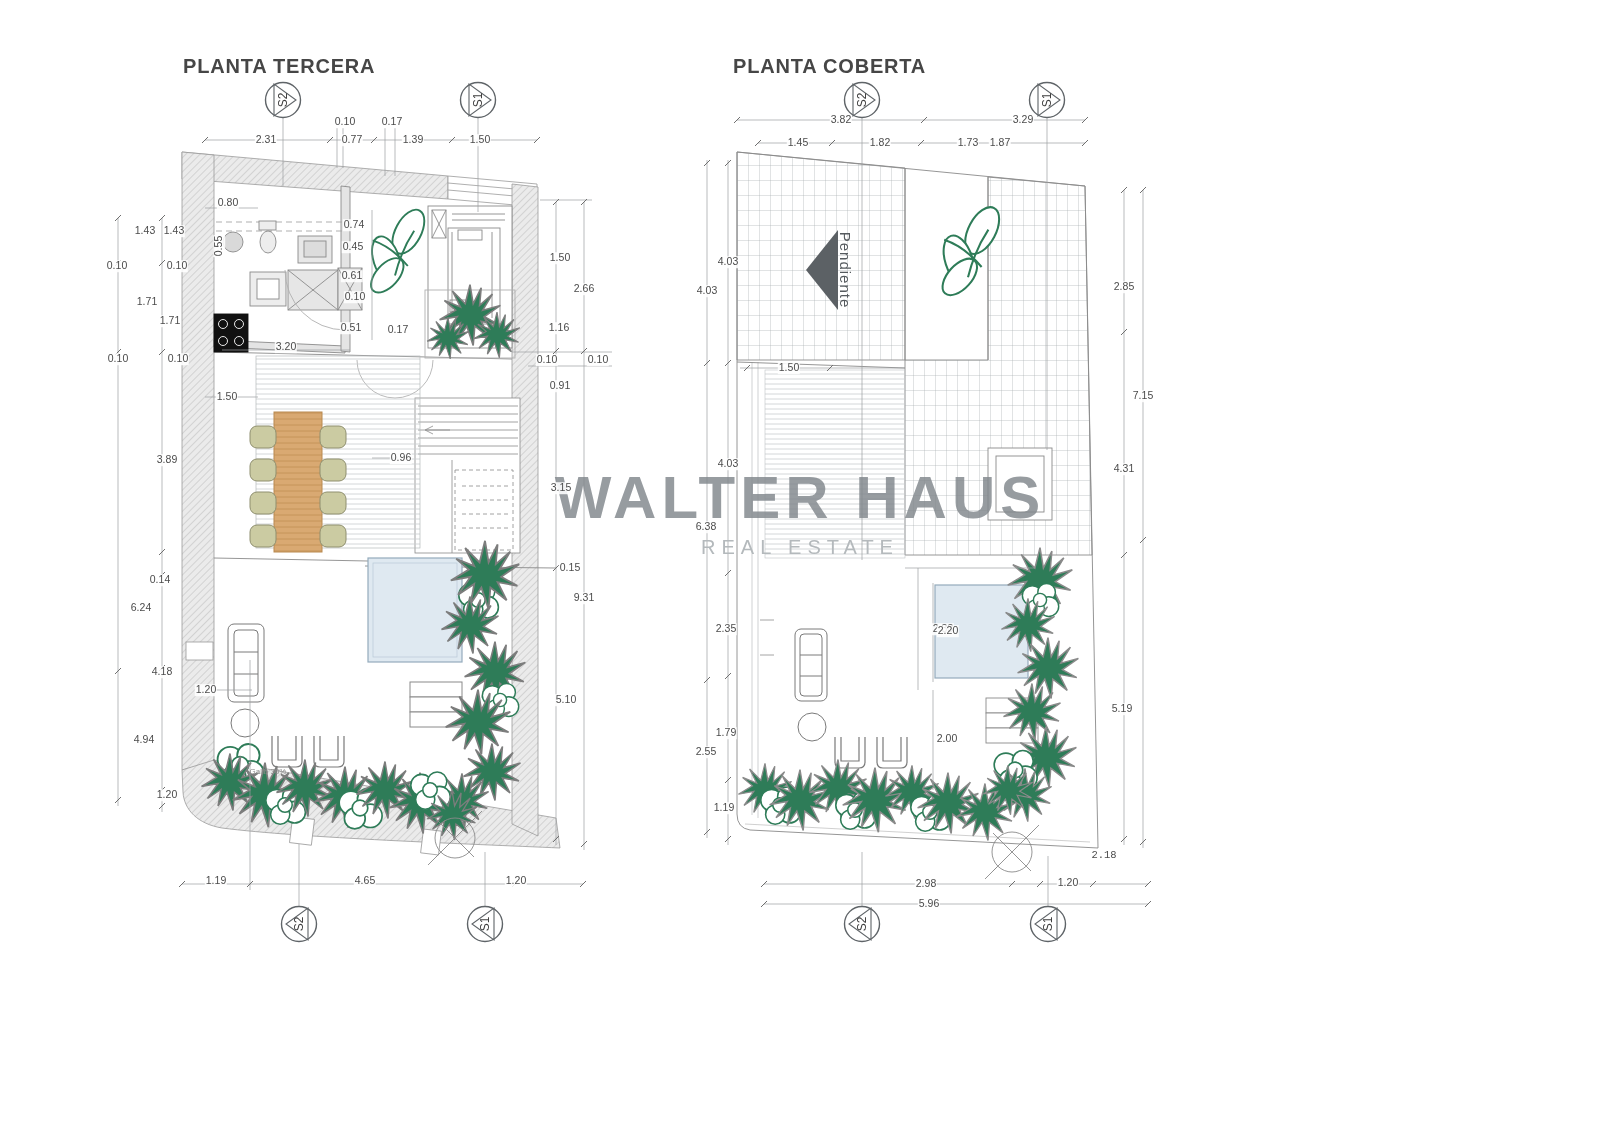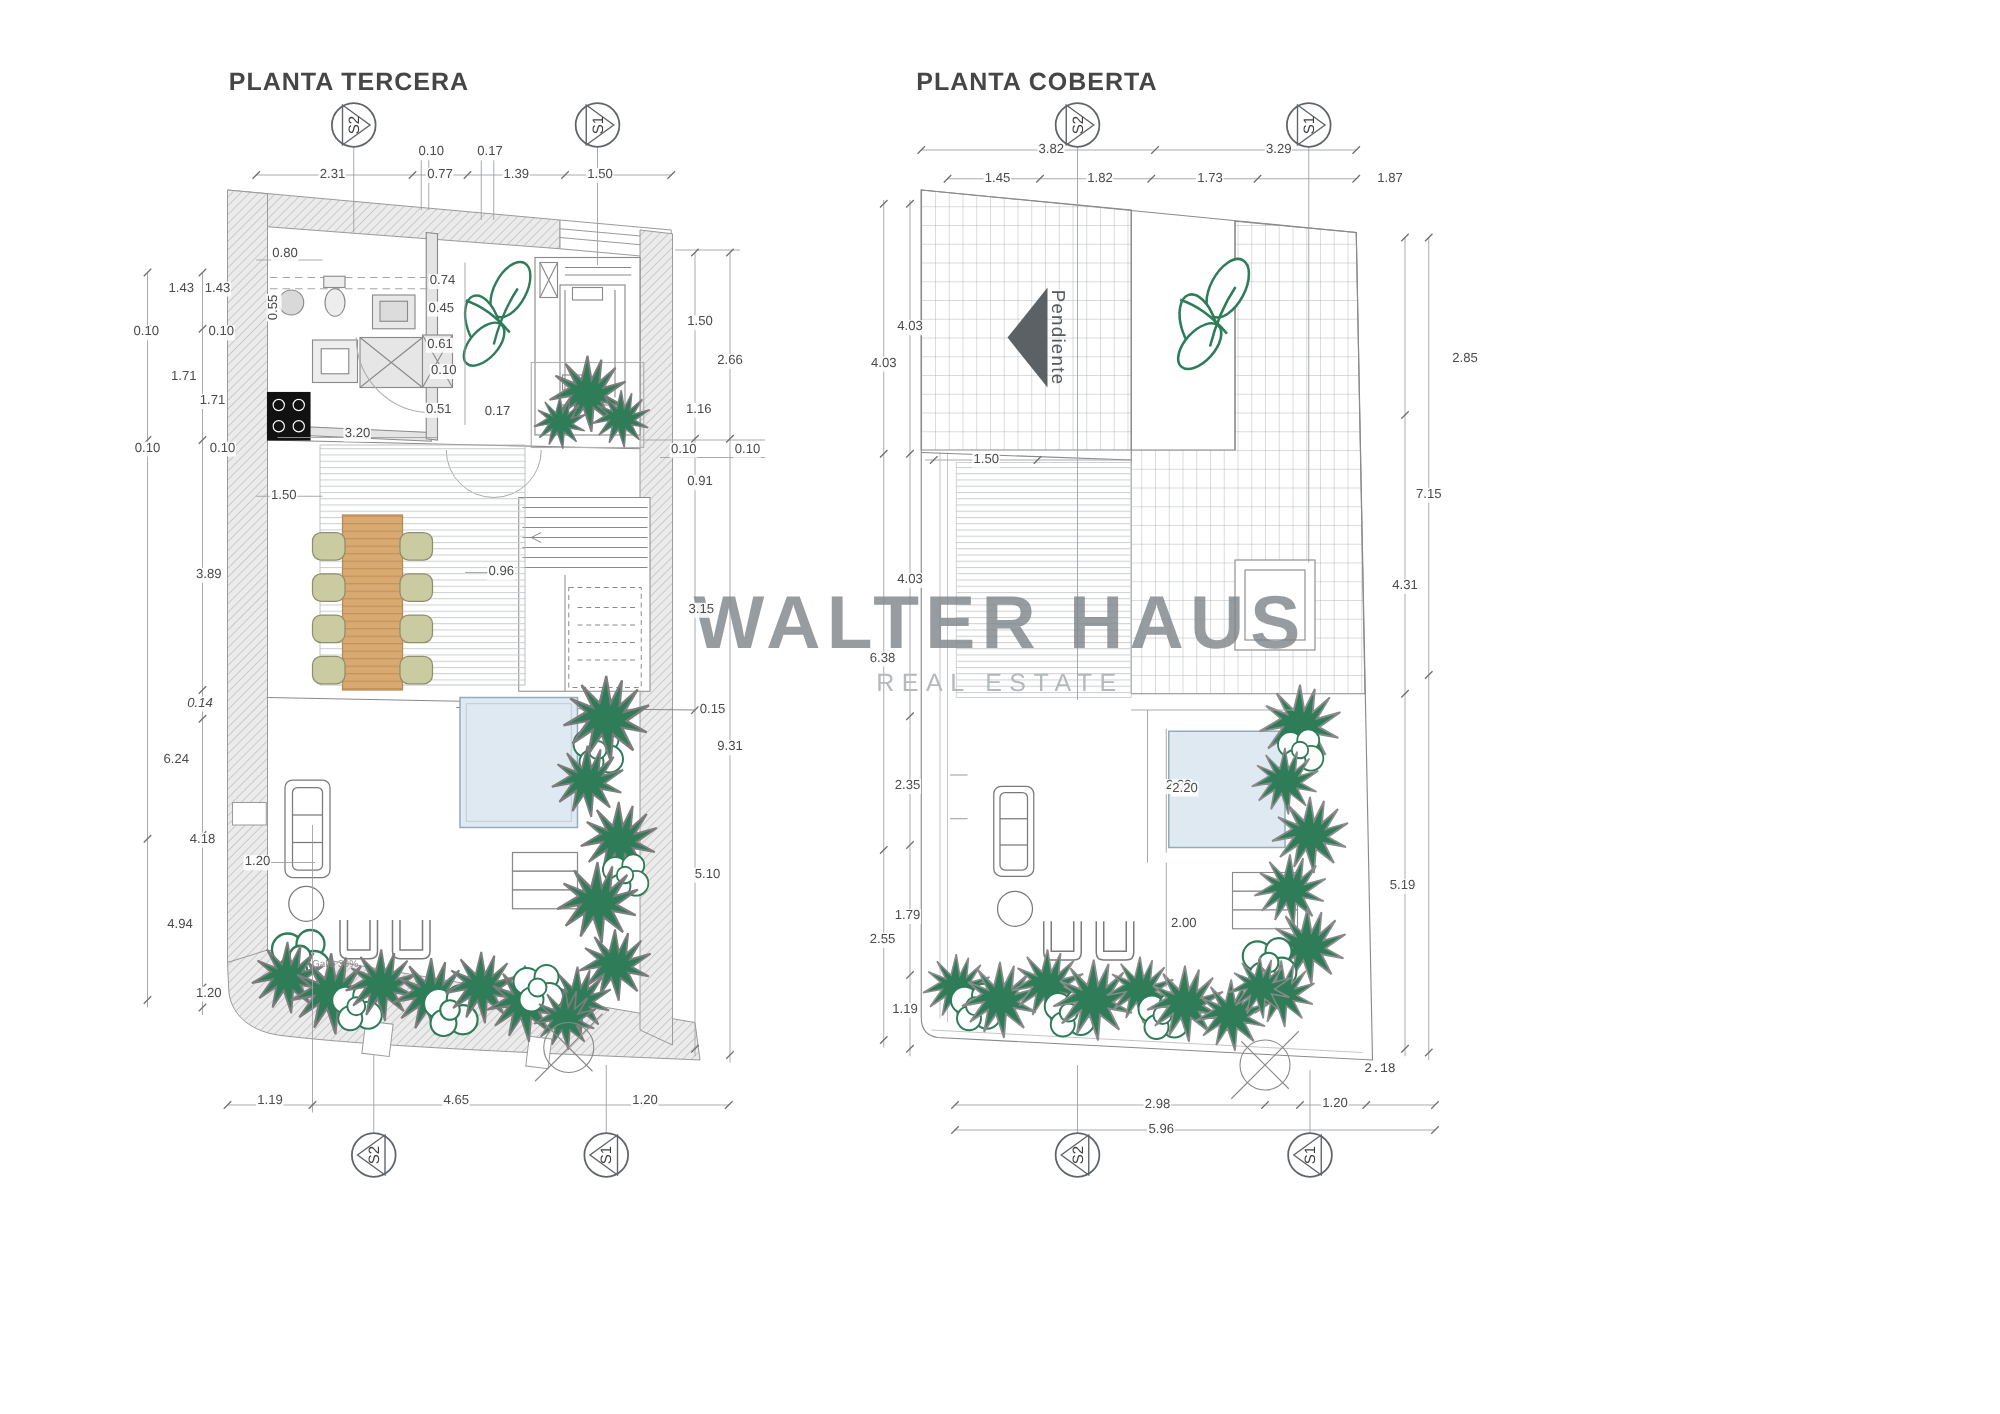--- a/index.html
+++ b/index.html
@@ -355,21 +355,21 @@
       <span class="dim" style="left: 480px; top: 140px; transform: translate(-50%, -50%);">1.50</span>
       <span class="dim" style="left: 145px; top: 231px; transform: translate(-50%, -50%);">1.43</span>
       <span class="dim" style="left: 174px; top: 231px; transform: translate(-50%, -50%);">1.43</span>
       <span class="dim" style="left: 117px; top: 266px; transform: translate(-50%, -50%);">0.10</span>
       <span class="dim" style="left: 177px; top: 266px; transform: translate(-50%, -50%);">0.10</span>
       <span class="dim" style="left: 147px; top: 302px; transform: translate(-50%, -50%);">1.71</span>
       <span class="dim" style="left: 170px; top: 321px; transform: translate(-50%, -50%);">1.71</span>
       <span class="dim" style="left: 118px; top: 359px; transform: translate(-50%, -50%);">0.10</span>
       <span class="dim" style="left: 178px; top: 359px; transform: translate(-50%, -50%);">0.10</span>
       <span class="dim" style="left: 167px; top: 460px; transform: translate(-50%, -50%);">3.89</span>
-      <span class="dim" style="left: 160px; top: 563px; transform: translate(-50%, -50%); font-style: italic;">0.14</span>
+      <span class="dim" style="left: 160px; top: 580px; transform: translate(-50%, -50%);">0.14</span>
       <span class="dim" style="left: 141px; top: 608px; transform: translate(-50%, -50%);">6.24</span>
       <span class="dim" style="left: 162px; top: 672px; transform: translate(-50%, -50%);">4.18</span>
       <span class="dim" style="left: 144px; top: 740px; transform: translate(-50%, -50%);">4.94</span>
       <span class="dim" style="left: 167px; top: 795px; transform: translate(-50%, -50%);">1.20</span>
       <span class="dim" style="left: 216px; top: 881px; transform: translate(-50%, -50%);">1.19</span>
       <span class="dim" style="left: 365px; top: 881px; transform: translate(-50%, -50%);">4.65</span>
       <span class="dim" style="left: 516px; top: 881px; transform: translate(-50%, -50%);">1.20</span>
       <span class="dim" style="left: 560px; top: 258px; transform: translate(-50%, -50%);">1.50</span>
       <span class="dim" style="left: 584px; top: 289px; transform: translate(-50%, -50%);">2.66</span>
       <span class="dim" style="left: 559px; top: 328px; transform: translate(-50%, -50%);">1.16</span>
@@ -422,30 +422,30 @@
         <span class="mlabel">S1</span>
       </div>
     </div>
   <div class="labels">
     <span class="title" style="left:733px;top:55px">PLANTA COBERTA</span>
   <span class="dim" style="left: 841px; top: 120px; transform: translate(-50%, -50%);">3.82</span>
       <span class="dim" style="left: 1023px; top: 120px; transform: translate(-50%, -50%);">3.29</span>
       <span class="dim" style="left: 798px; top: 143px; transform: translate(-50%, -50%);">1.45</span>
       <span class="dim" style="left: 880px; top: 143px; transform: translate(-50%, -50%);">1.82</span>
       <span class="dim" style="left: 968px; top: 143px; transform: translate(-50%, -50%);">1.73</span>
-      <span class="dim" style="left: 1112px; top: 143px; transform: translate(-50%, -50%);">1.87</span>
+      <span class="dim" style="left: 1000px; top: 143px; transform: translate(-50%, -50%);">1.87</span>
       <span class="dim" style="left: 728px; top: 262px; transform: translate(-50%, -50%);">4.03</span>
       <span class="dim" style="left: 707px; top: 291px; transform: translate(-50%, -50%);">4.03</span>
       <span class="dim" style="left: 728px; top: 464px; transform: translate(-50%, -50%);">4.03</span>
       <span class="dim" style="left: 706px; top: 527px; transform: translate(-50%, -50%);">6.38</span>
       <span class="dim" style="left: 726px; top: 629px; transform: translate(-50%, -50%);">2.35</span>
       <span class="dim" style="left: 726px; top: 733px; transform: translate(-50%, -50%);">1.79</span>
       <span class="dim" style="left: 706px; top: 752px; transform: translate(-50%, -50%);">2.55</span>
       <span class="dim" style="left: 724px; top: 808px; transform: translate(-50%, -50%);">1.19</span>
-      <span class="dim" style="left: 1124px; top: 287px; transform: translate(-50%, -50%); margin-left: 48px;">2.85</span>
+      <span class="dim" style="left: 1124px; top: 287px; transform: translate(-50%, -50%);">2.85</span>
       <span class="dim" style="left: 1143px; top: 396px; transform: translate(-50%, -50%);">7.15</span>
       <span class="dim" style="left: 1124px; top: 469px; transform: translate(-50%, -50%);">4.31</span>
       <span class="dim" style="left: 1122px; top: 709px; transform: translate(-50%, -50%);">5.19</span>
       <span class="dim" style="left: 1068px; top: 883px; transform: translate(-50%, -50%);">1.20</span>
       <span class="dim" style="left: 789px; top: 368px; transform: translate(-50%, -50%);">1.50</span>
       <span class="dim" style="left: 903px; top: 629px; transform: translate(-50%, -50%); margin-left: 40px;">2.33</span>
       <span class="dim" style="left: 948px; top: 631px; transform: translate(-50%, -50%);">2.20</span>
       <span class="dim" style="left: 947px; top: 739px; transform: translate(-50%, -50%);">2.00</span>
       <span class="dim" style="left: 926px; top: 884px; transform: translate(-50%, -50%);">2.98</span>
       <span class="dim" style="left: 1104px; top: 856px; transform: translate(-50%, -50%); font-family: Liberation Mono, monospace;">2.18</span>

